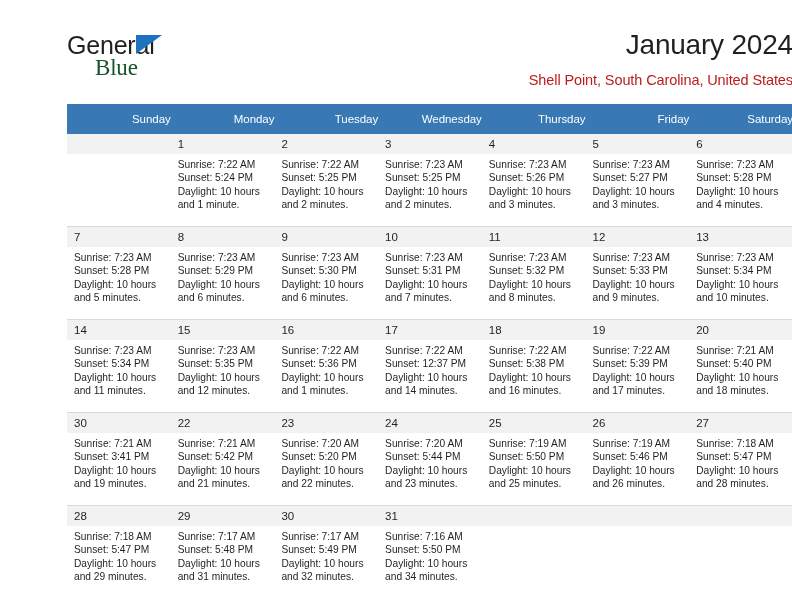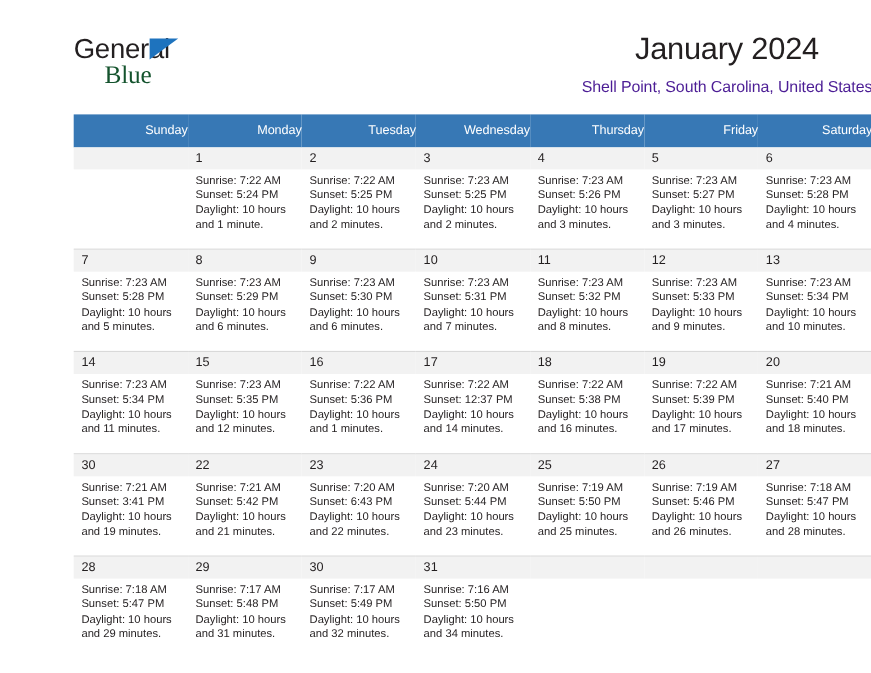--- a/index.html
+++ b/index.html
@@ -64,34 +64,34 @@
     line-height: 27px;
     letter-spacing: -0.2px;
     color: #14532d;
     font-family: Liberation Serif, serif;
   }
 
   .titles {
     position: absolute;
     right: 0;
     top: 0;
-    text-align: center;
+    text-align: right;
   }
   .cal-title {
     font-size: 28px;
     line-height: 34px;
     color: #231f20;
     font-weight: normal;
     margin: 0;
     letter-spacing: -0.2px;
   }
   .cal-subtitle {
     font-size: 14.5px;
     line-height: 20px;
-    color: #4c1d95;
+    color: #b91c1c;
     margin: 8px 0 0 0;
     letter-spacing: -0.1px;
   }
 
   
   .cal {
     position: absolute;
     left: 33px;
     top: 104px;
     width: 726px;
@@ -394,21 +394,21 @@
             <div>Sunrise: 7:21 AM</div>
             <div>Sunset: 5:42 PM</div>
             <div>Daylight: 10 hours</div>
             <div>and 21 minutes.</div>
           </div>
         </td>
         <td>
           <div class="daynum">23</div>
           <div class="info">
             <div>Sunrise: 7:20 AM</div>
-            <div>Sunset: 6:43 PM</div>
+            <div>Sunset: 5:20 PM</div>
             <div>Daylight: 10 hours</div>
             <div>and 22 minutes.</div>
           </div>
         </td>
         <td>
           <div class="daynum">24</div>
           <div class="info">
             <div>Sunrise: 7:20 AM</div>
             <div>Sunset: 5:44 PM</div>
             <div>Daylight: 10 hours</div>

